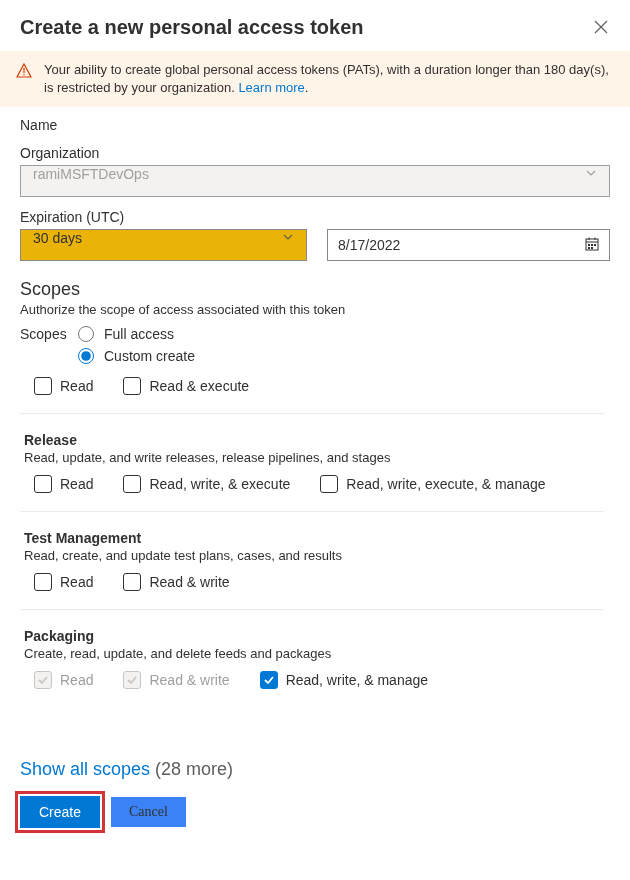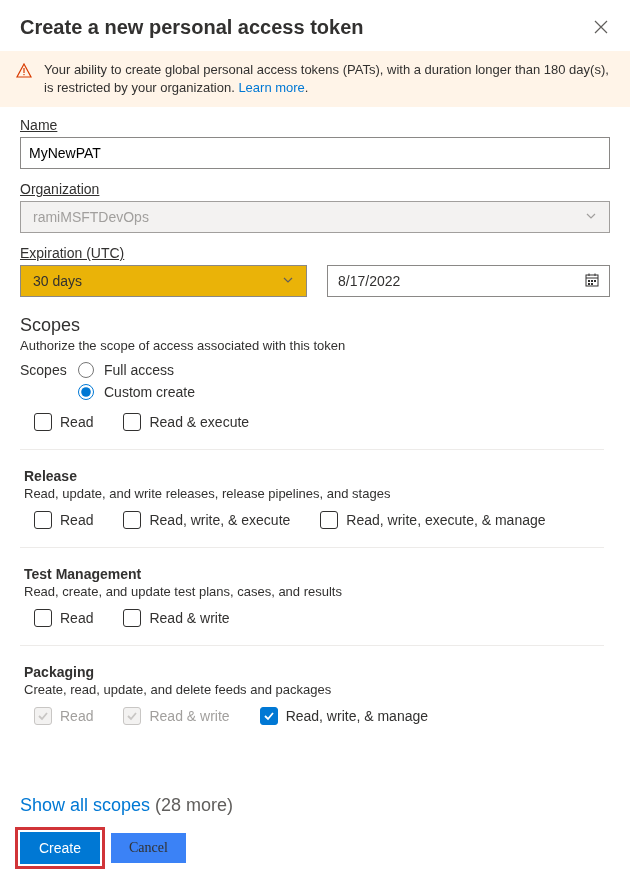--- a/index.html
+++ b/index.html
@@ -27,37 +27,36 @@
     display: flex;
     gap: 12px;
     align-items: flex-start;
     font-size: 13px;
     line-height: 1.4;
   }
   .warning-banner .warn-icon { color: #d83b01; margin-top: 2px; flex: 0 0 16px; }
   .warning-banner a { color: #0078d4; text-decoration: none; }
   .form-body { padding: 10px 20px 0 20px; }
   .field { margin-bottom: 12px; }
-  .field label.fld-label { display: block; font-size: 14px; color: #323130; margin-bottom: 4px; text-decoration: underline; }
+  .field label.fld-label { display: block; font-size: 14px; color: #323130; margin-bottom: 4px; }
   .text-input {
     width: 100%;
     height: 32px;
     border: 1px solid #8a8886;
     padding: 0 8px;
     font-size: 14px;
     font-family: inherit;
     background: #fff;
   }
   .select-box {
     width: 100%;
     height: 32px;
     border: 1px solid #a19f9d;
     background: #f3f2f1;
     display: flex;
-    align-items: center;
     justify-content: space-between;
     padding: 0 12px;
     color: #a19f9d;
     font-size: 14px;
   }
   .select-box.active { background: #eab308; color: #323130; border-color: #8a8886; }
   .chev { display: inline-block; }
   .row-split { display: flex; gap: 20px; }
   .row-split > * { flex: 1; }
   .date-box {
@@ -141,21 +140,20 @@
       </svg>
   </span>
   <div>
     <span>Your ability to create global personal access tokens (PATs), with a duration longer than 180 day(s), is restricted by your organization. </span><a href="#">Learn more</a><span>.</span>
   </div>
 </div>
 
 <div class="form-body">
   <div class="field">
     <label class="fld-label">Name</label>
-    <input class="text-input" type="text" value="MyNewPAT" style="">
   </div>
 
   <div class="field">
     <label class="fld-label">Organization</label>
     <div class="select-box">
       <span>ramiMSFTDevOps</span>
       <span class="chev">
         <svg width="12" height="12" viewBox="0 0 12 12">
             <path d="M2 4 L6 8 L10 4" fill="none" stroke="#a19f9d" stroke-width="1.2"></path>
           </svg>

